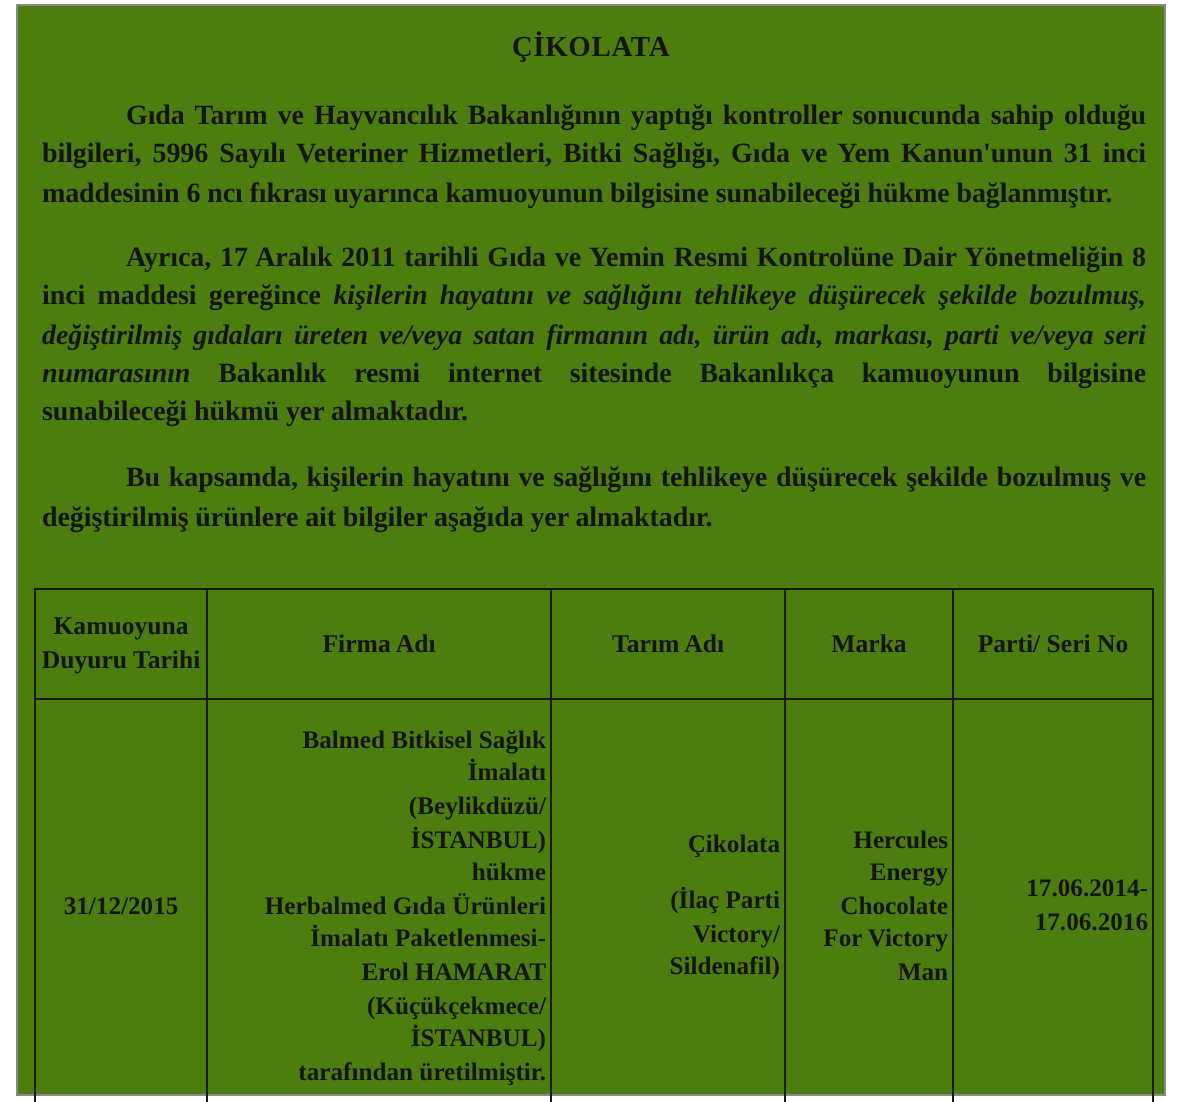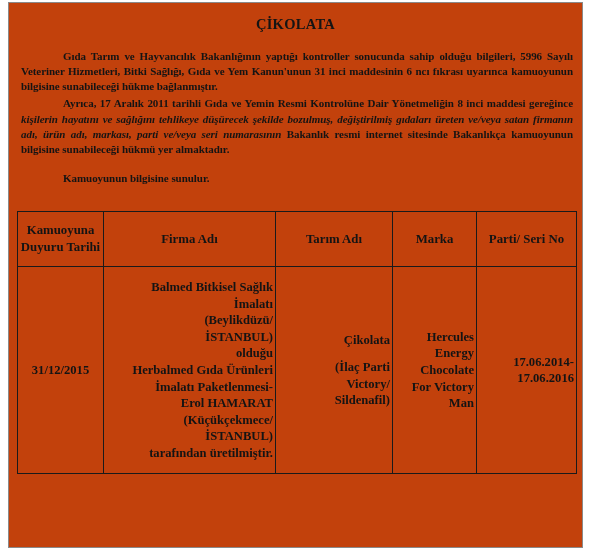--- a/index.html
+++ b/index.html
@@ -16,21 +16,21 @@
   }
 
   #page {
     position: absolute;
     left: 8px;
     top: 2px;
     width: 575px;
     height: 546px;
     border: 1px solid #8a8a8a;
     box-sizing: border-box;
-    background: #c2410c;
+    background: #4d7c0f;
   }
 
   #inner {
     padding: 0 7px;
     box-sizing: border-box;
     width: 100%;
   }
 
   
   .doc-title {
@@ -38,30 +38,30 @@
     font-weight: bold;
     font-size: 14.5px;
     letter-spacing: 0.3px;
     margin: 14px 0 0 0;
     line-height: 1.1;
   }
 
   
   .para {
     font-weight: bold;
-    font-size: 11px;
+    font-size: 14px;
     line-height: 1.38;
     text-align: justify;
     text-indent: 42px;
     margin: 0;
     padding: 0 2px 0 5px;
     letter-spacing: -0.05px;
   }
   .para.p1 { margin-top: 16px; }
-  .para.p2 { margin-top: 2px; }
+  .para.p2 { margin-top: 13px; }
   .para.p3 { margin-top: 14px; }
   .para.p4 { margin-top: 14px; }
 
   .it {
     font-style: italic;
     font-weight: bold;
   }
 
   
   .tbl-wrap {
@@ -111,21 +111,21 @@
 </head>
 <body>
 
 <div id="page">
   <div id="inner">
 
     <div class="doc-title">ÇİKOLATA</div>
 
     <p class="para p1"><span>Gıda Tarım ve Hayvancılık Bakanlığının yaptığı kontroller sonucunda sahip olduğu bilgileri, 5996 Sayılı Veteriner Hizmetleri, Bitki Sağlığı, Gıda ve Yem Kanun'unun 31  inci maddesinin 6 ncı fıkrası uyarınca kamuoyunun bilgisine sunabileceği hükme bağlanmıştır.</span></p>
     <p class="para p2"><span>Ayrıca, 17 Aralık 2011 tarihli Gıda ve Yemin Resmi Kontrolüne Dair Yönetmeliğin 8 inci maddesi gereğince </span><span class="it">kişilerin hayatını ve sağlığını tehlikeye düşürecek şekilde bozulmuş, değiştirilmiş gıdaları üreten ve/veya satan firmanın adı, ürün adı, markası, parti ve/veya seri numarasının </span><span>Bakanlık resmi internet sitesinde Bakanlıkça kamuoyunun bilgisine sunabileceği hükmü yer almaktadır.</span></p>
-    <p class="para p4"><span>Kamuoyunun bilgisine sunulur.</span></p>
+    <p class="para p3"><span>Bu kapsamda, kişilerin hayatını ve sağlığını tehlikeye düşürecek şekilde bozulmuş ve değiştirilmiş ürünlere ait bilgiler aşağıda yer almaktadır.</span></p>
 
     <div class="tbl-wrap">
       <table class="report">
         <colgroup>
           <col class="c-date">
             <col class="c-firm">
             <col class="c-prod">
           <col class="c-brand">
             <col class="c-lot">
         </colgroup>
@@ -139,21 +139,21 @@
           </tr>
         </thead>
         <tbody>
           <tr>
             <td>31/12/2015</td>
             <td class="cell-firm">
                 <span class="cell-block">Balmed Bitkisel Sağlık</span>
                 <span class="cell-block">İmalatı</span>
                 <span class="cell-block">(Beylikdüzü/</span>
                 <span class="cell-block">İSTANBUL)</span>
-                <span class="cell-block">olduğu</span>
+                <span class="cell-block">hükme</span>
                 <span class="cell-block">Herbalmed Gıda Ürünleri</span>
                 <span class="cell-block">İmalatı Paketlenmesi-</span>
                 <span class="cell-block">Erol HAMARAT</span>
                 <span class="cell-block">(Küçükçekmece/</span>
                 <span class="cell-block">İSTANBUL)</span>
                 <span class="cell-block">tarafından üretilmiştir.</span>
               </td>
             <td>
                 <span class="cell-block">Çikolata</span>
                 <span class="gap"></span>

